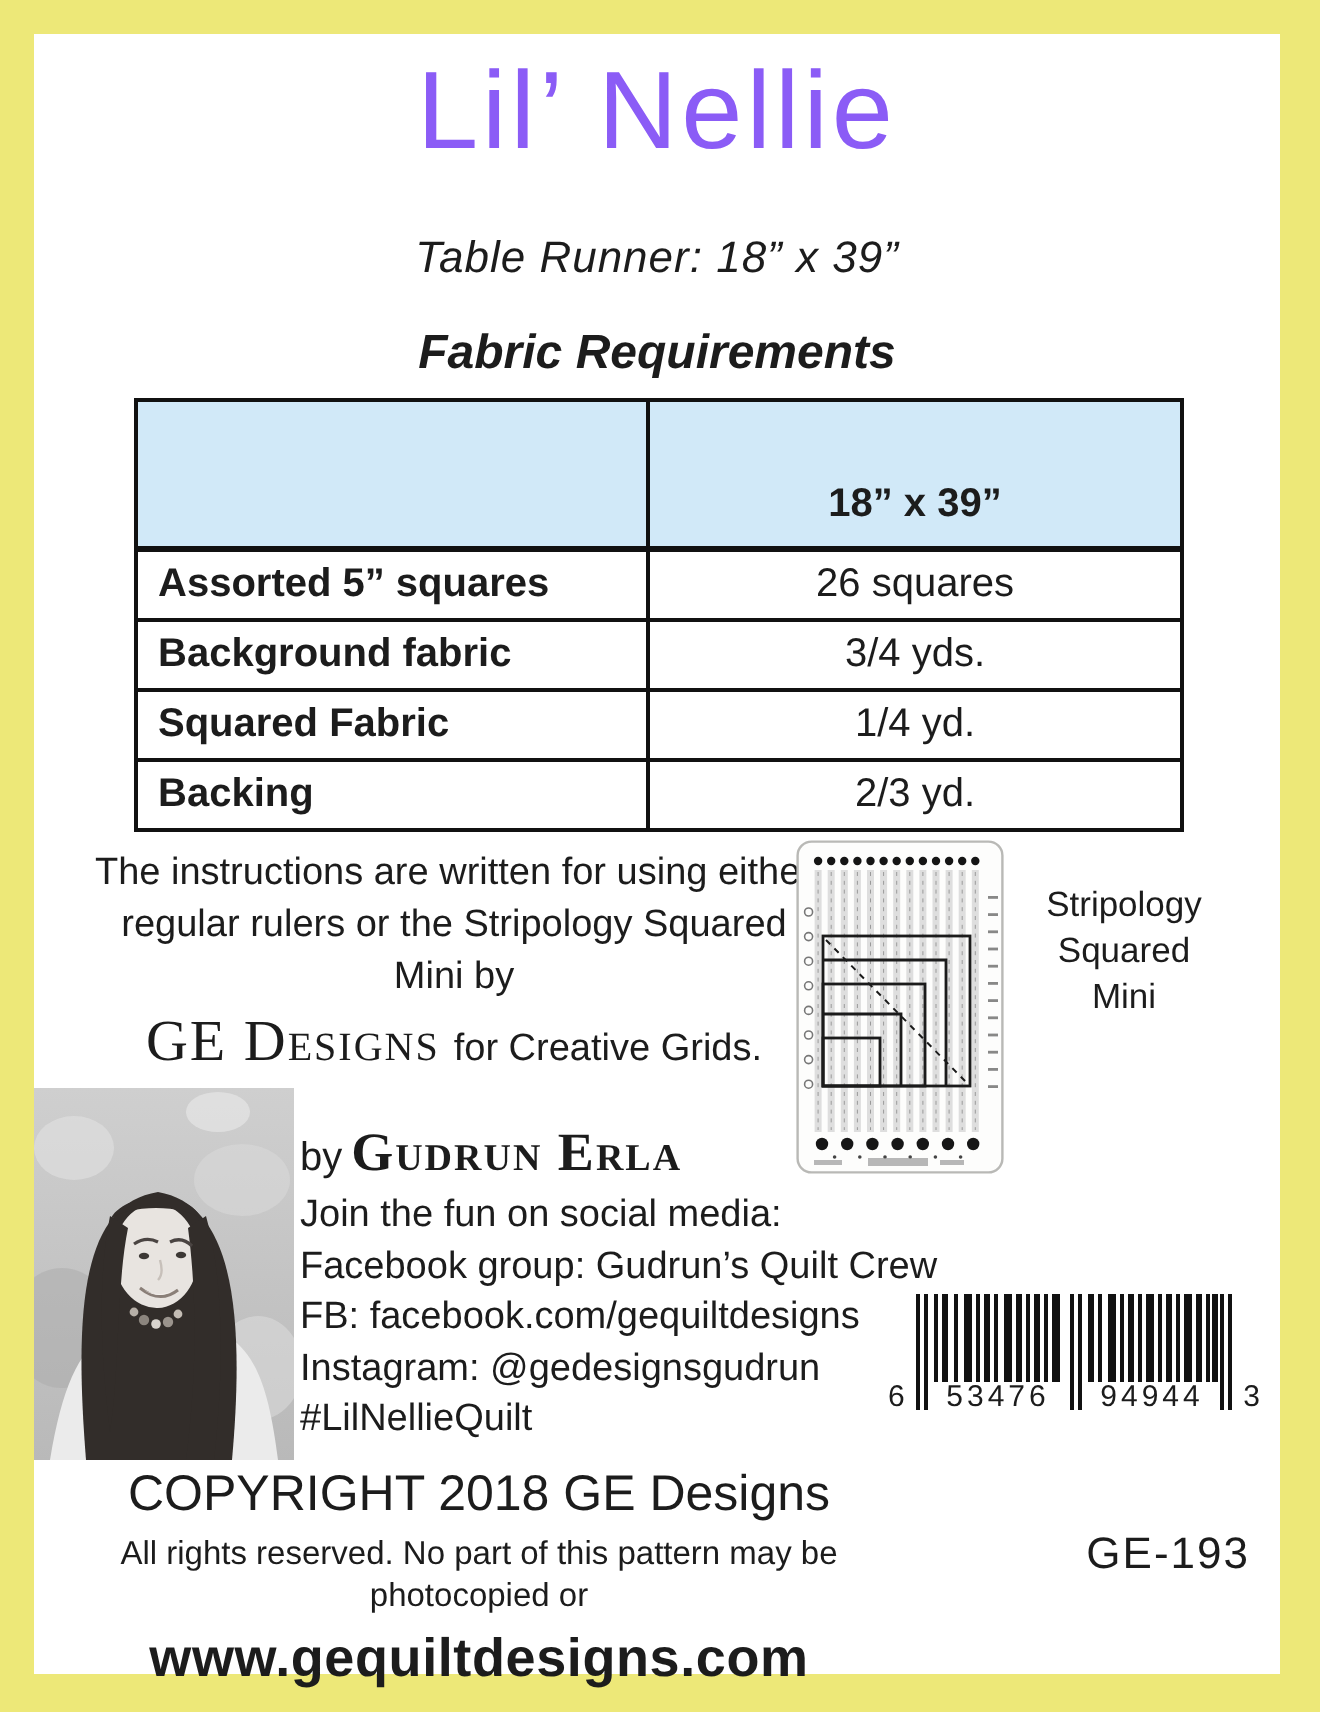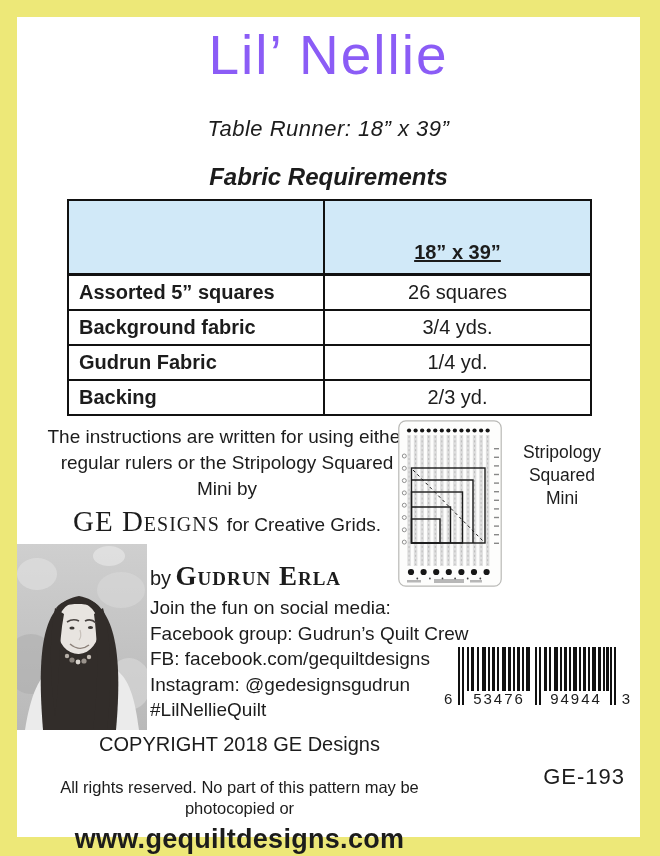--- a/index.html
+++ b/index.html
@@ -32,21 +32,21 @@
   
   table.fr {
     position:absolute; left:50px; top:182px; width:525px;
     border-collapse:collapse; table-layout:fixed;
   }
   table.fr th, table.fr td { border:2px solid #111; font-size:20px; }
   table.fr col.c1 { width:256px; }
   table.fr thead th {
     height:62px; background:var(--blue);
     vertical-align:bottom; padding-bottom:9px; text-align:center;
-    font-weight:bold; border-bottom-width:3px;text-decoration:underline;
+    font-weight:bold; border-bottom-width:3px;
   }
   table.fr tbody td { height:31px; }
   table.fr tbody td.lbl { font-weight:bold; text-align:left; padding:0 0 0 10px;margin-left:32px; }
   table.fr tbody td.val { text-align:center; font-weight:normal; }
 
   
   .instructions {
     left:25px; top:407px; width:370px; text-align:center;
     font-size:19px; line-height:26px;
   }
@@ -83,21 +83,21 @@
   .bc-d1 { left:9px;  width:64px; text-align:center; }
   .bc-d2 { left:86px; width:64px; text-align:center; }
   .bc-d3 { right:-14px; }
   .sku {
     left:523px; top:747px; width:85px; text-align:right;
     font-size:22px; letter-spacing:1px;
   }
 
   
   .footer { left:5px; top:716px; width:435px; text-align:center; }
-  .copyright { font-size:20px; margin-bottom:21px; }
+  .copyright { font-size:25px; margin-bottom:5px; }
   .rights { font-size:16.5px; line-height:21px; }
   .website { font-size:27px; font-weight:bold; margin-top:5px; letter-spacing:.3px; }
 </style>
 </head>
 <body style="background: rgb(237, 232, 120);">
 
 <div class="page">
 
   <div class="abs title">Lil’ Nellie</div>
   <div class="abs subtitle">Table Runner: 18” x 39”</div>
@@ -117,21 +117,21 @@
     <tbody>
       <tr>
         <td class="lbl">Assorted 5” squares</td>
         <td class="val">26 squares</td>
       </tr>
       <tr>
         <td class="lbl">Background fabric</td>
         <td class="val">3/4 yds.</td>
       </tr>
       <tr>
-        <td class="lbl">Gudrun Fabric</td>
+        <td class="lbl">Squared Fabric</td>
         <td class="val">1/4 yd.</td>
       </tr>
       <tr>
         <td class="lbl">Backing</td>
         <td class="val">2/3 yd.</td>
       </tr>
     </tbody>
   </table>
 
   <div class="abs instructions">The instructions are written for using either regular rulers or the Stripology Squared Mini by</div>

